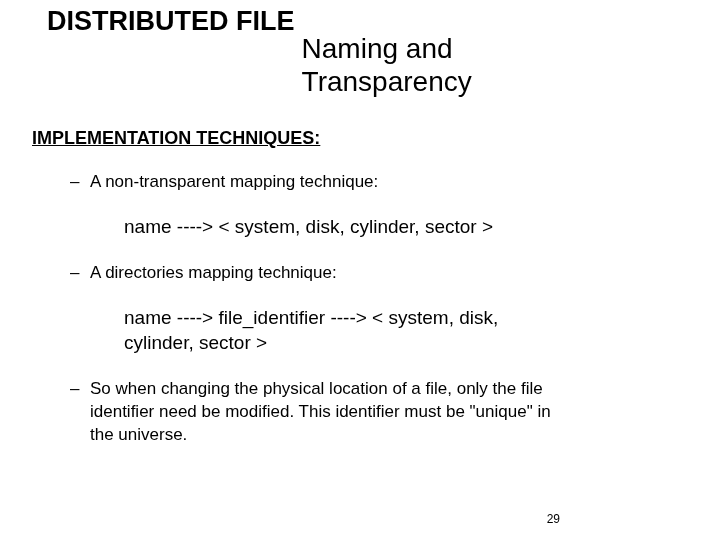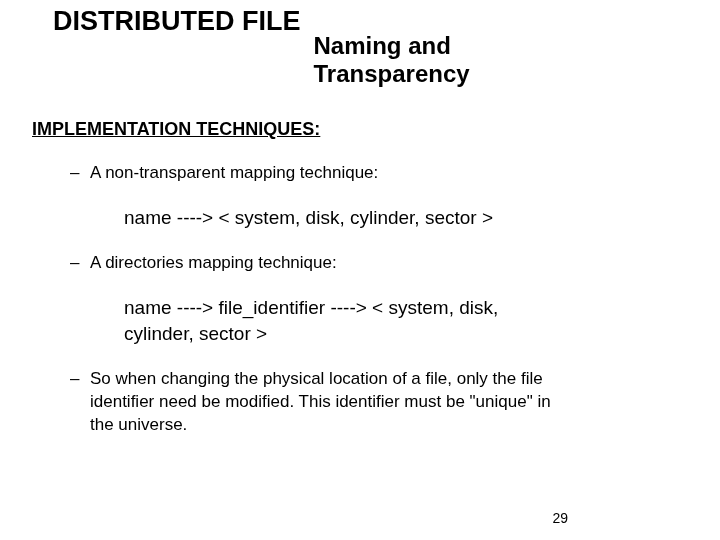--- a/index.html
+++ b/index.html
@@ -27,22 +27,22 @@
     padding: 6px 18px 0 28px;
   }
   .title-left {
     font-weight: bold;
     font-size: 27px;
     line-height: 1.18;
     text-align: center;
     width: 320px;
   }
   .title-right {
-    font-weight: bold;
-    font-size: 24px;
+    font-weight: normal;
+    font-size: 28px;
     line-height: 1.18;
     padding-top: 26px;
     text-align: left;
     color: #000;
   }
   .section-heading {
     font-weight: bold;
     font-size: 18px;
     text-decoration: underline;
     padding: 30px 0 0 20px;
@@ -66,23 +66,23 @@
     top: 0;
   }
   .sub {
     font-size: 19px;
     line-height: 1.35;
     padding: 20px 30px 0 112px;
   }
   .bold { font-weight: normal; }
   .page-num {
     position: absolute;
-    right: 20px;
+    right: 28px;
     bottom: 14px;
-    font-size: 14px;
+    font-size: 12px;
   }
 </style>
 </head>
 <body>
 
 <div class="slide">
 
   <div class="header">
     <div class="title-left">
       <span>DISTRIBUTED FILE</span><br>

